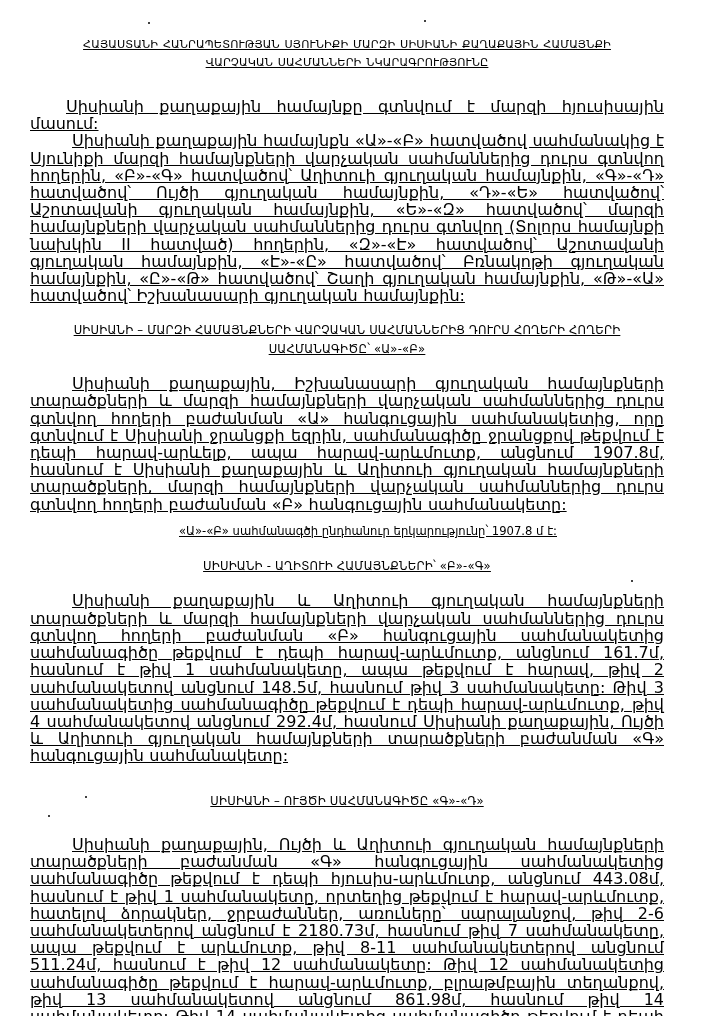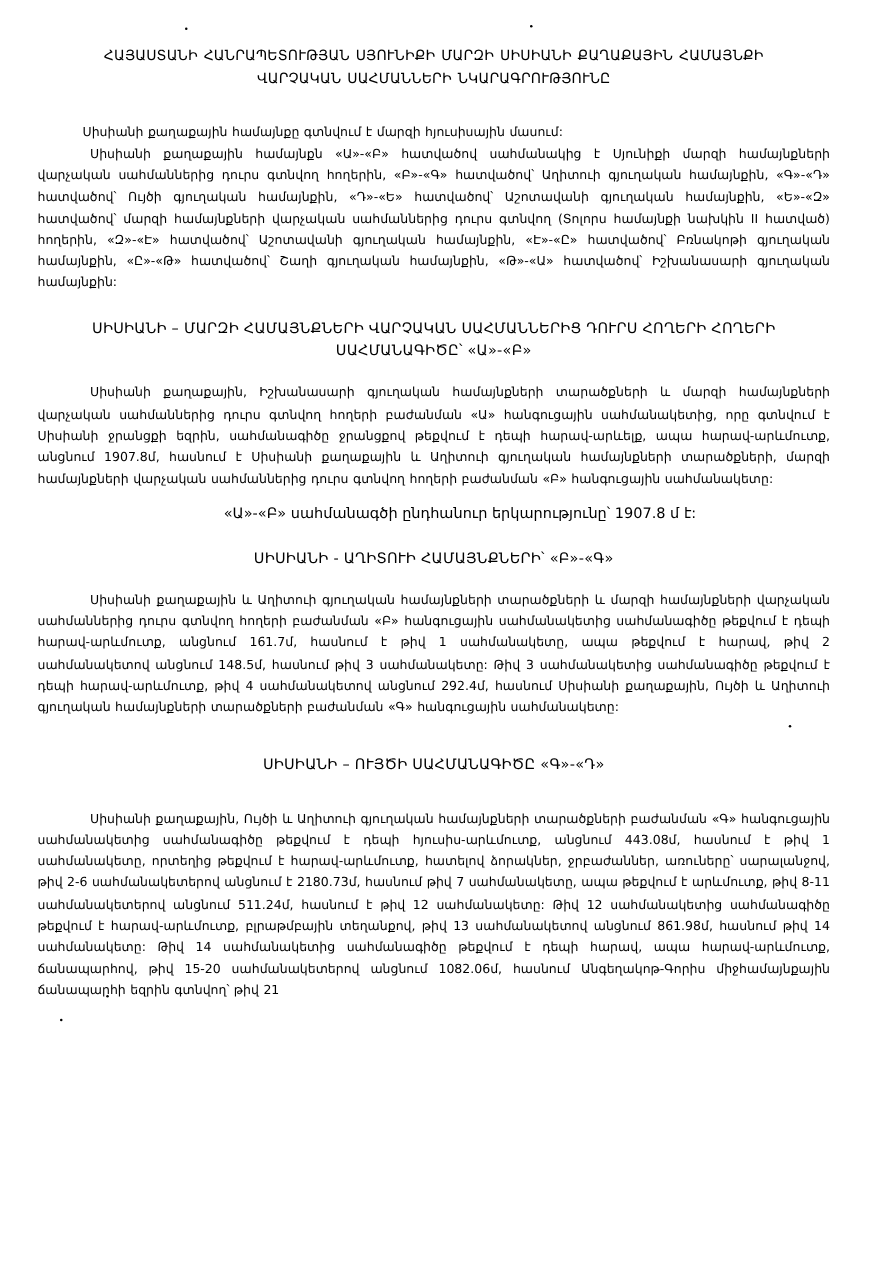--- a/index.html
+++ b/index.html
@@ -14,37 +14,38 @@
     font-family: "DejaVu Sans", "Liberation Sans", sans-serif;
     color: #000000;
     overflow: hidden;
   }
   .page {
     position: relative;
     width: 707px;
     height: 1016px;
     box-sizing: border-box;
     padding: 30px 43px 0 30px;
+    text-decoration: underline;
   }
   .doc-title {
     text-align: center;
     font-size: 11.2px;
     line-height: 18px;
     letter-spacing: 0.15px;
     margin: 6px 0 0 0;
     font-weight: normal;
     word-spacing: 1px;
   }
   .doc-title .title-line {
     display: block;
     white-space: nowrap;
   }
   .para {
     text-align: justify;
-    font-size: 10px;
+    font-size: 16px;
     line-height: 17.2px;
     margin: 0;
     word-spacing: 0.4px;
   }
   .para.indent {
     text-indent: 42px;
   }
   .para.indent-small {
     text-indent: 36px;
   }

